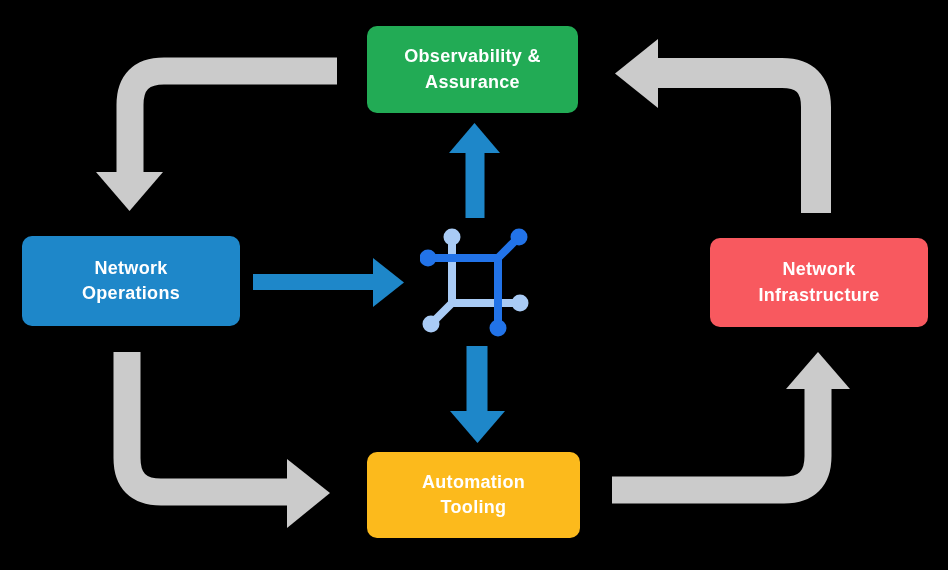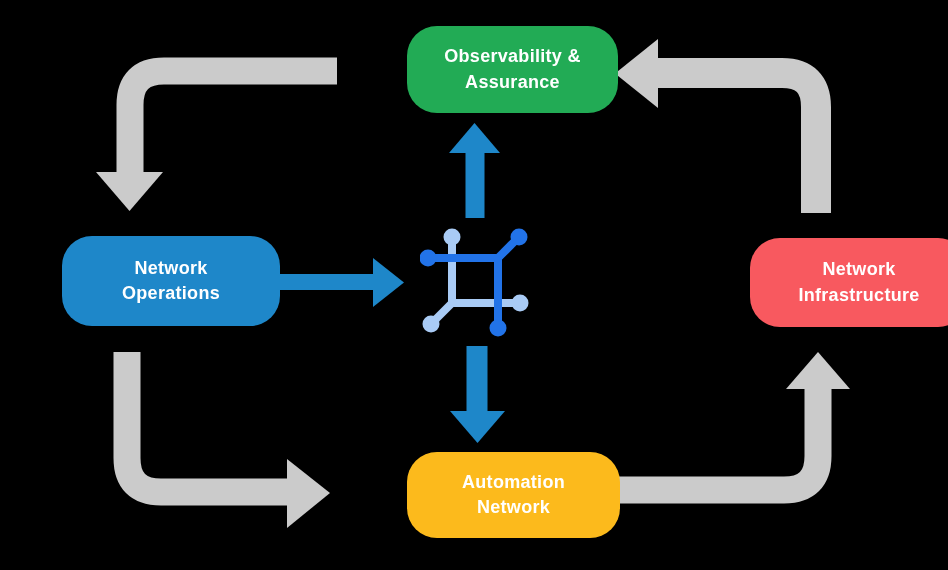--- a/index.html
+++ b/index.html
@@ -26,22 +26,21 @@
     position: absolute;
     display: flex;
     align-items: center;
     justify-content: center;
     text-align: center;
     color: var(--text, #fff);
     font-size: 18px;
     font-weight: 600;
     letter-spacing: 0.3px;
     line-height: 1.4;
-    border-radius: 30px;
-    margin-left: 40px;
+    border-radius: 10px;
   }
   .node span {
     white-space: pre-line;
   }
   .node-observability {
     left: 367px; top: 26px; width: 211px; height: 87px;
     background: var(--node-observability, #22ab55);
   }
   .node-operations {
     left: 22px; top: 236px; width: 218px; height: 90px;
@@ -114,21 +113,21 @@
 Operations</span>
   </div>
 
   <div class="node node-infrastructure">
     <span>Network
 Infrastructure</span>
   </div>
 
   <div class="node node-automation">
     <span>Automation
-Network</span>
+Tooling</span>
   </div>
 
   <svg class="center-icon" viewBox="0 0 115 115" aria-hidden="true">
 
     <g stroke="var(--icon-light-blue)" fill="var(--icon-light-blue)" stroke-width="8" stroke-linecap="round" stroke-linejoin="round">
       <path d="M 32 15 L 32 81 L 100 81" fill="none"></path>
       <path d="M 32 81 L 14 99" fill="none"></path>
       <circle cx="32" cy="15" r="8.5" stroke="none"></circle>
       <circle cx="100" cy="81" r="8.5" stroke="none"></circle>
       <circle cx="11" cy="102" r="8.5" stroke="none"></circle>

